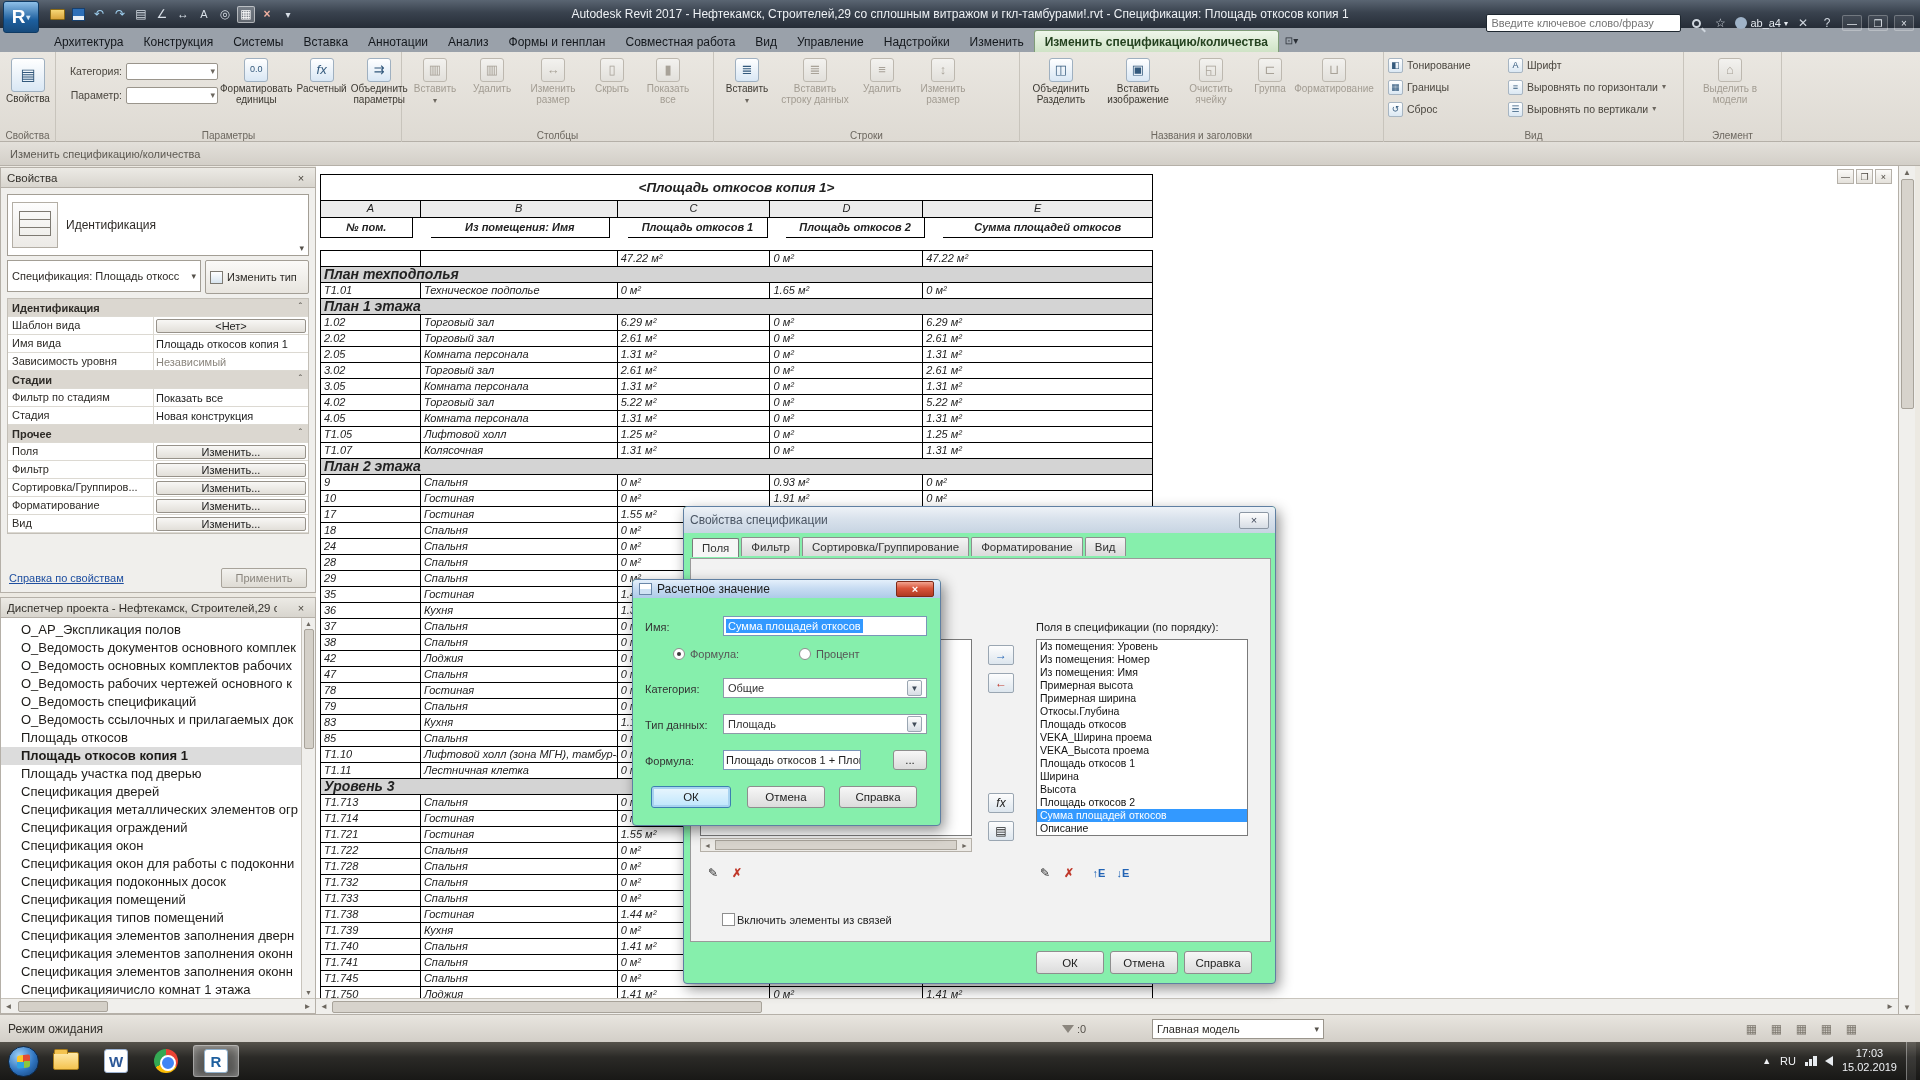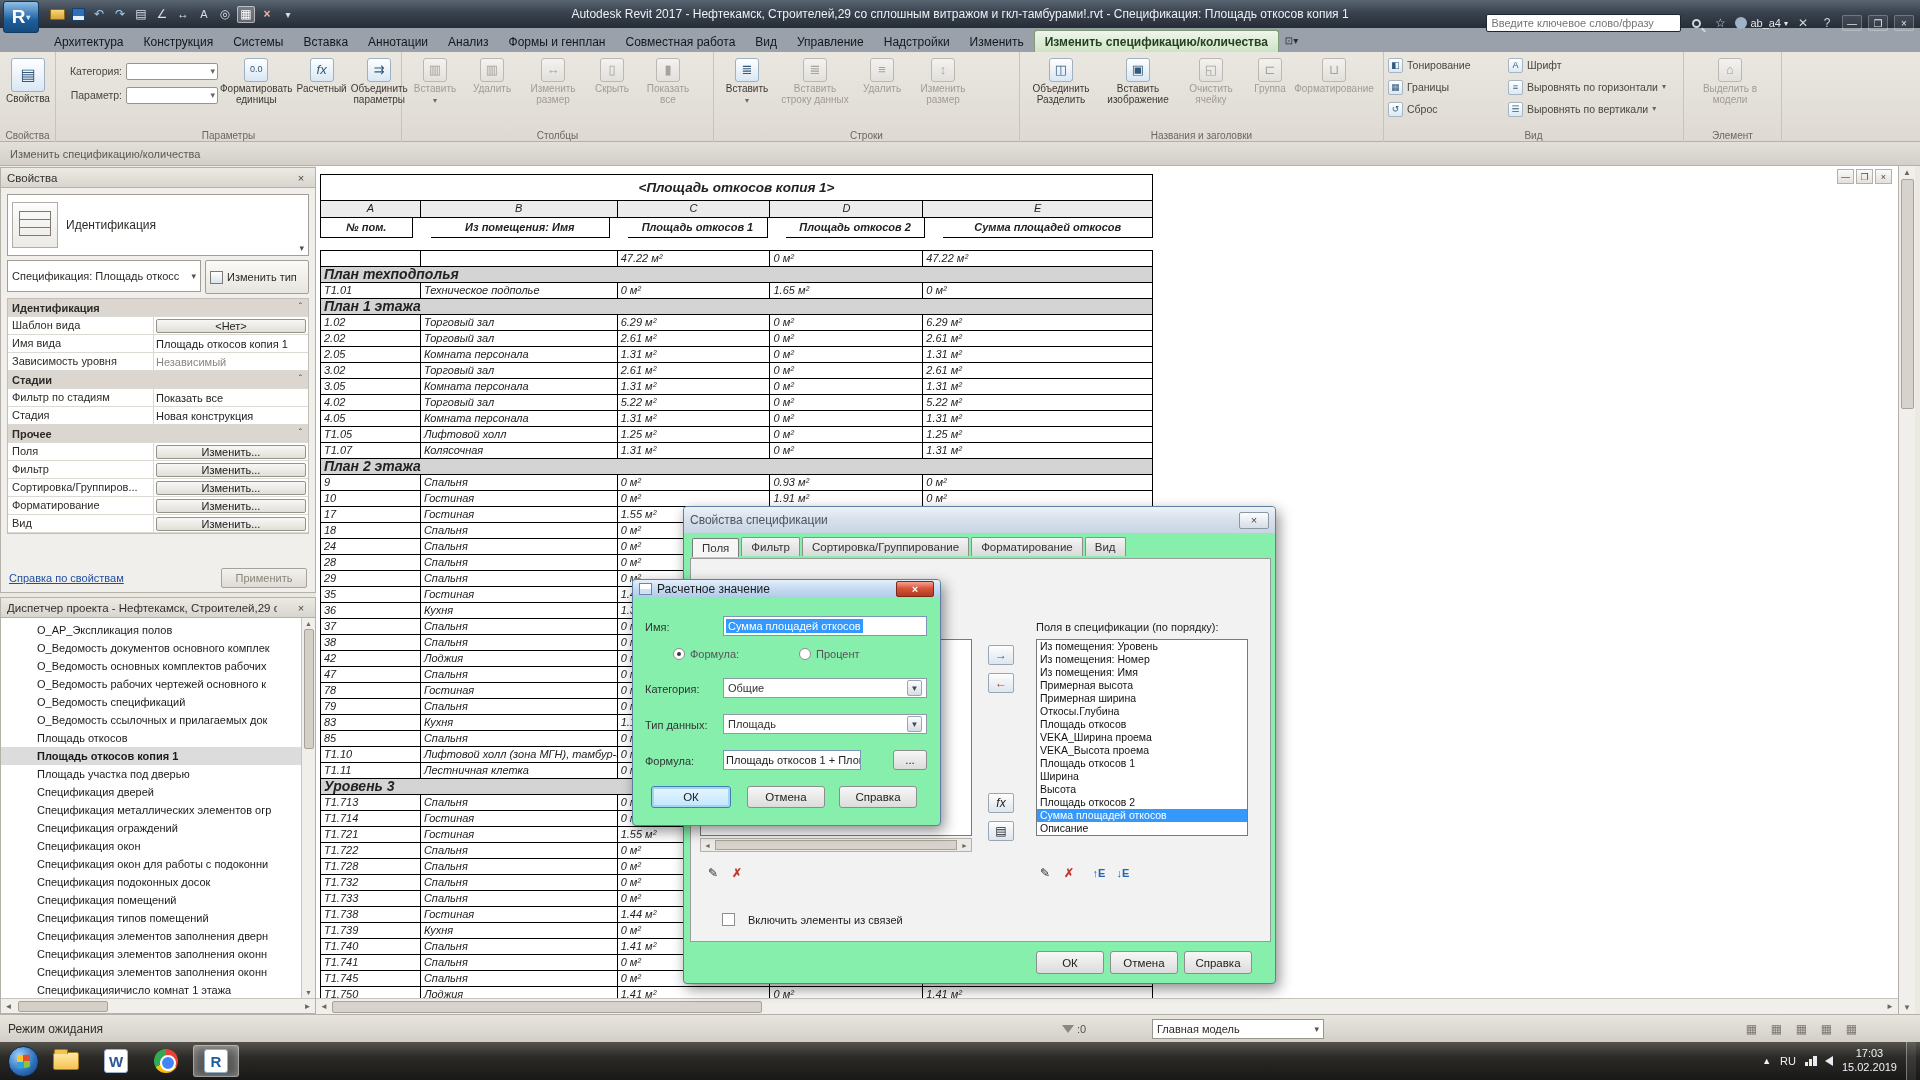--- a/index.html
+++ b/index.html
@@ -83,21 +83,21 @@
 .pvalue{flex:1;padding:1px 2px;display:flex;align-items:center;overflow:hidden;white-space:nowrap;}
 .pvalue .pbtn{flex:1;text-align:center;background:linear-gradient(#f8f7f5,#e2dfd9);border:1px solid #97928a;border-radius:2px;font-size:11px;padding:0 2px;}
 .dimtext{color:#8b867e;}
 #propfoot{margin-top:auto;display:flex;align-items:center;padding:4px 8px;}
 #helplink{font-size:11px;color:#1f4fa0;text-decoration:underline;}
 #applybtn{margin-left:auto;width:86px;height:20px;background:linear-gradient(#f3f2ef,#dedbd4);border:1px solid #a8a39a;border-radius:2px;color:#8b867e;font-size:11px;display:flex;align-items:center;justify-content:center;}
 
 
 #browser{position:absolute;left:0;top:597px;width:316px;height:417px;background:#fff;border:1px solid #b5b0a8;display:flex;flex-direction:column;z-index:5;}
 #browser-tree{flex:1;overflow:hidden;padding-top:3px;position:relative;}
-.titem{height:18px;line-height:18px;padding-left:36px;font-size:11px;color:#1d1b18;white-space:nowrap;overflow:hidden;width:300px;}
+.titem{height:18px;line-height:18px;padding-left:20px;font-size:13px;color:#1d1b18;white-space:nowrap;overflow:hidden;width:300px;}
 .titem.sel{font-weight:bold;background:#dcdcdc;}
 .bscroll{height:15px;background:#f0efec;border-top:1px solid #c8c4bc;display:flex;align-items:center;}
 .bscroll .sarr{width:15px;text-align:center;font-size:8px;color:#6c675f;}
 .bscroll .sthumb{width:90px;height:11px;background:#d4d0c8;border:1px solid #a8a39a;border-radius:2px;margin-left:2px;}
 #btreevs{position:absolute;right:0;top:0;bottom:0;width:14px;background:#f0efec;border-left:1px solid #c8c4bc;display:flex;flex-direction:column;align-items:center;padding:2px 0;font-size:7px;color:#6c675f;}
 #btreevs .vthumb{width:10px;height:120px;background:#d4d0c8;border:1px solid #a8a39a;border-radius:2px;margin-top:2px;}
 
 
 #canvas{position:absolute;left:316px;top:166px;width:1582px;height:848px;background:#fff;overflow:hidden;z-index:1;}
 #winctrls{position:absolute;right:6px;top:3px;display:flex;gap:2px;z-index:3;}
@@ -140,21 +140,21 @@
 .listbox{position:absolute;background:#fff;border:1px solid #7a7a7a;overflow:hidden;}
 .fitem{height:13px;line-height:13px;font-size:10.5px;padding-left:3px;white-space:nowrap;color:#111;}
 .fitem.sel{background:#3399ff;color:#fff;}
 .cbtn{position:absolute;width:26px;height:20px;border:1px solid #9aa6b2;border-radius:2px;background:linear-gradient(#fdfdfd,#dde6ee);display:flex;align-items:center;justify-content:center;font-size:12px;}
 .blue{color:#2264b5;font-weight:bold;}
 .red{color:#c0392b;font-weight:bold;}
 .ico16{position:absolute;width:18px;height:16px;display:flex;align-items:center;justify-content:center;font-size:12px;}
 .hsb{position:absolute;height:14px;background:#eceae6;border:1px solid #b5b0a8;display:flex;align-items:center;font-size:7px;color:#6c675f;}
 .hsb .sarr{width:13px;text-align:center;}
 .hsb .sthumb{flex:1;height:10px;background:#d7d3cc;border:1px solid #a8a39a;margin:0 1px;}
-.chk{position:absolute;display:flex;align-items:center;gap:13px;font-size:11px;color:#222;padding-left:20px;}
+.chk{position:absolute;display:flex;align-items:center;gap:2px;font-size:11px;color:#222;padding-left:20px;}
 .chk .box{width:13px;height:13px;background:#fff;border:1px solid #8e8e8e;}
 .btn{position:absolute;height:23px;border:1px solid #8e8e8e;border-radius:3px;background:linear-gradient(#f7f7f7,#dcdcdc);display:flex;align-items:center;justify-content:center;font-size:11.5px;color:#222;}
 .btn.def{border:1px solid #3c7fb1;box-shadow:0 0 0 2px #a8d3f0 inset;background:linear-gradient(#eaf6fd,#bee6fd);}
 .flabel{position:absolute;font-size:11px;color:#333;white-space:nowrap;}
 .ffield{position:absolute;height:20px;background:#fff;border:1px solid #7a96b8;font-size:11px;display:flex;align-items:center;padding:0 2px;overflow:hidden;white-space:nowrap;}
 .ffield .selblue{background:#3399ff;color:#fff;padding:1px 2px;}
 .fcombo{position:absolute;height:20px;background:#fff;border:1px solid #8e9aa8;font-size:11px;display:flex;align-items:center;padding:0 4px;color:#333;}
 .fcombo .carr{margin-left:auto;width:15px;height:16px;background:linear-gradient(#fdfdfd,#d7dde5);border:1px solid #9aa6b2;border-radius:2px;display:flex;align-items:center;justify-content:center;font-size:8px;color:#3f4a58;}
 .radio{position:absolute;display:flex;align-items:center;gap:5px;font-size:11px;color:#555;}
 .radio .dot{width:12px;height:12px;border-radius:50%;border:1px solid #8e8e8e;background:#fff;position:relative;}

